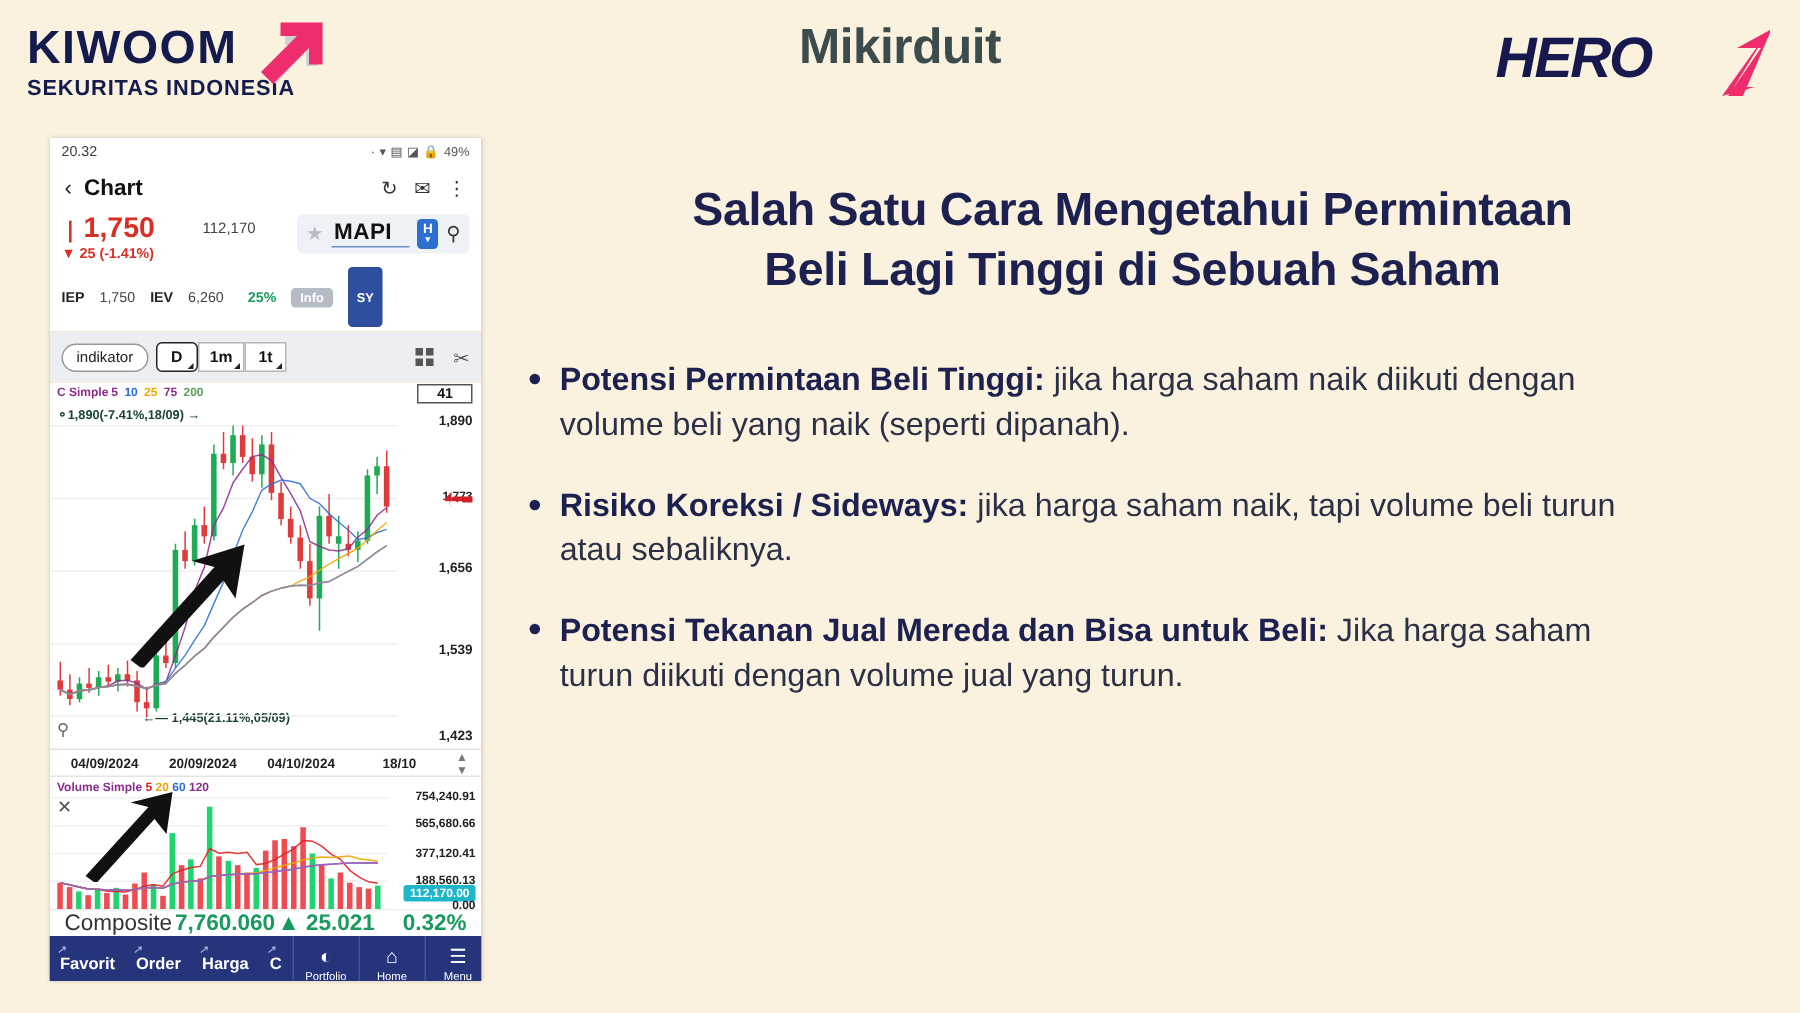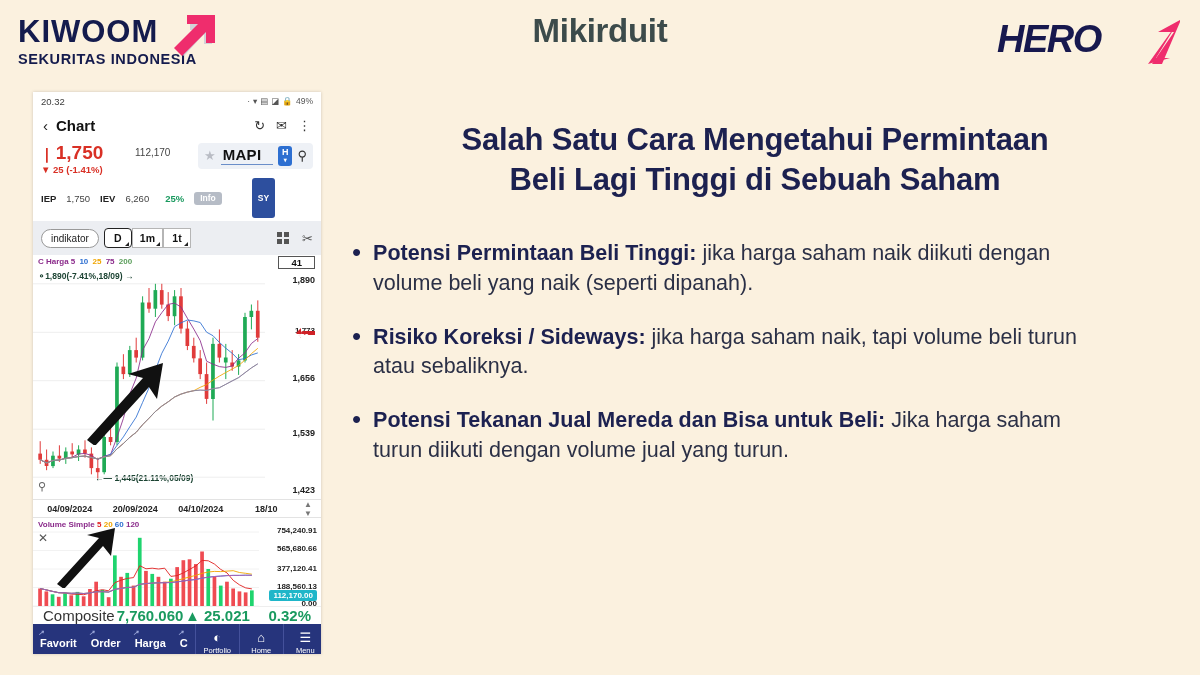--- a/index.html
+++ b/index.html
@@ -114,21 +114,21 @@
     border-radius:3px; padding:2px 4px; line-height:1.05; text-align:center;
   }
   .q-h small { display:block; font-size:6px; }
   .q-mag { color:#333; font-size:13px; }
 
   .q-row2 { display:flex; align-items:center; gap:10px; margin-top:3px; font-size:9.5px; }
   .q-row2 .lbl { font-weight:bold; color:#222; }
   .q-row2 .val { color:#444; }
   .q-pct { color:#1a9a5f; font-weight:bold; font-size:9.5px; margin-left:6px; }
   .tag-info { background:#b6bcc6; color:#fff; font-size:8.5px; font-weight:bold; border-radius:3px; padding:1.5px 6px; }
-  .tag-sy { background:#2d4f9e; color:#fff; font-size:8.5px; font-weight:bold; border-radius:3px; padding:15px 6px;margin-left:20px; }
+  .tag-sy { background:#2d4f9e; color:#fff; font-size:8.5px; font-weight:bold; border-radius:3px; padding:15px 6px; }
 
   
   .ph-toolbar {
     background:#eceef2; display:flex; align-items:center; gap:5px;
     padding:5px 8px; height:34px;
   }
   .tb-ind {
     background:#fff; border:1px solid #999; border-radius:12px;
     font-size:10px; color:#222; padding:3px 9px;
   }
@@ -341,21 +341,21 @@
           <i></i>
           <i></i>
           <i></i>
         </span>
       <span style="font-size:13px;color:#555;">✂</span>
     </span>
   </div>
 
   <div class="chart-area">
     <div class="ind-legend">
-      <span style="color:#8b2b8b;">C Harga</span><span style="color:#8b2b8b;">5</span>
+      <span style="color:#8b2b8b;">C Simple</span><span style="color:#8b2b8b;">5</span>
       <span style="color:#2d6fd1;">10</span>
       <span style="color:#f0a500;">25</span>
       <span style="color:#8b2b8b;">75</span>
       <span style="color:#5a9e5a;">200</span>
     </div>
     <div class="box41">41</div>
     <div class="ann-top">⚬<span>1,890(-7.41%,18/09)</span> →</div>
     <div class="ann-bottom">←— <span>1,445(21.11%,05/09)</span></div>
 
     <svg id="candle-svg" width="232" height="244" viewBox="0 0 232 244" style="position:absolute;left:0;top:0;">

